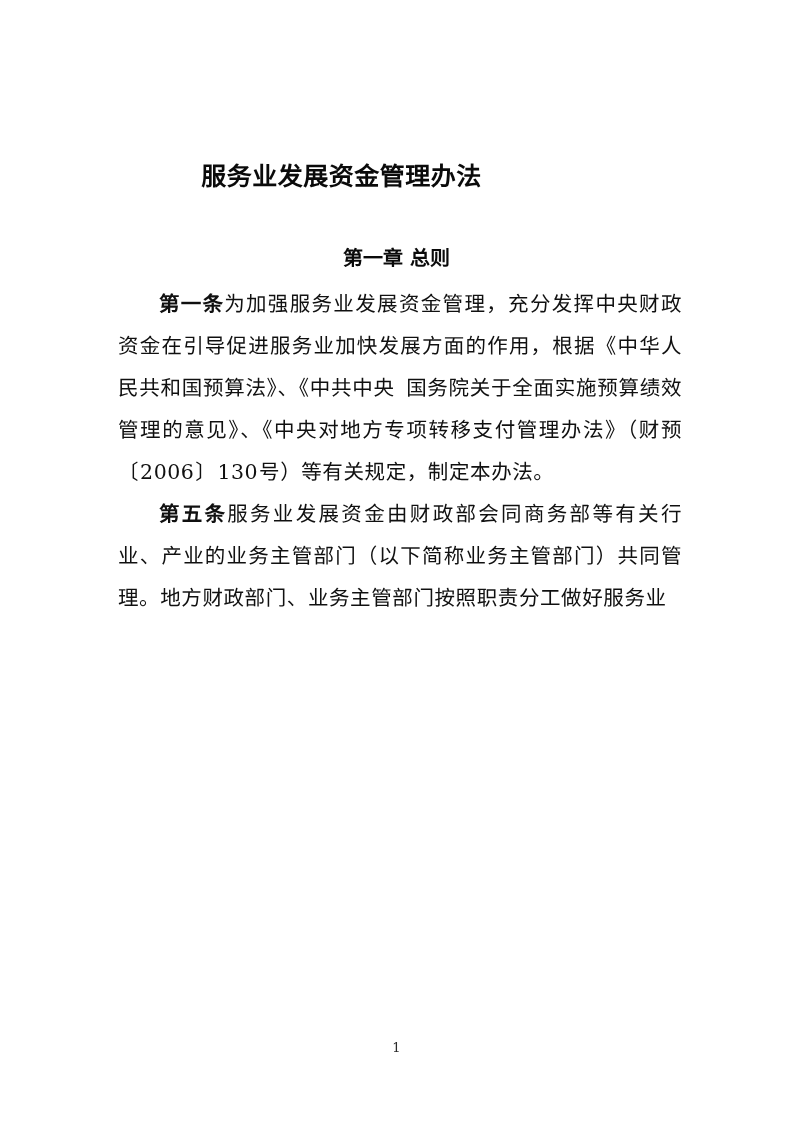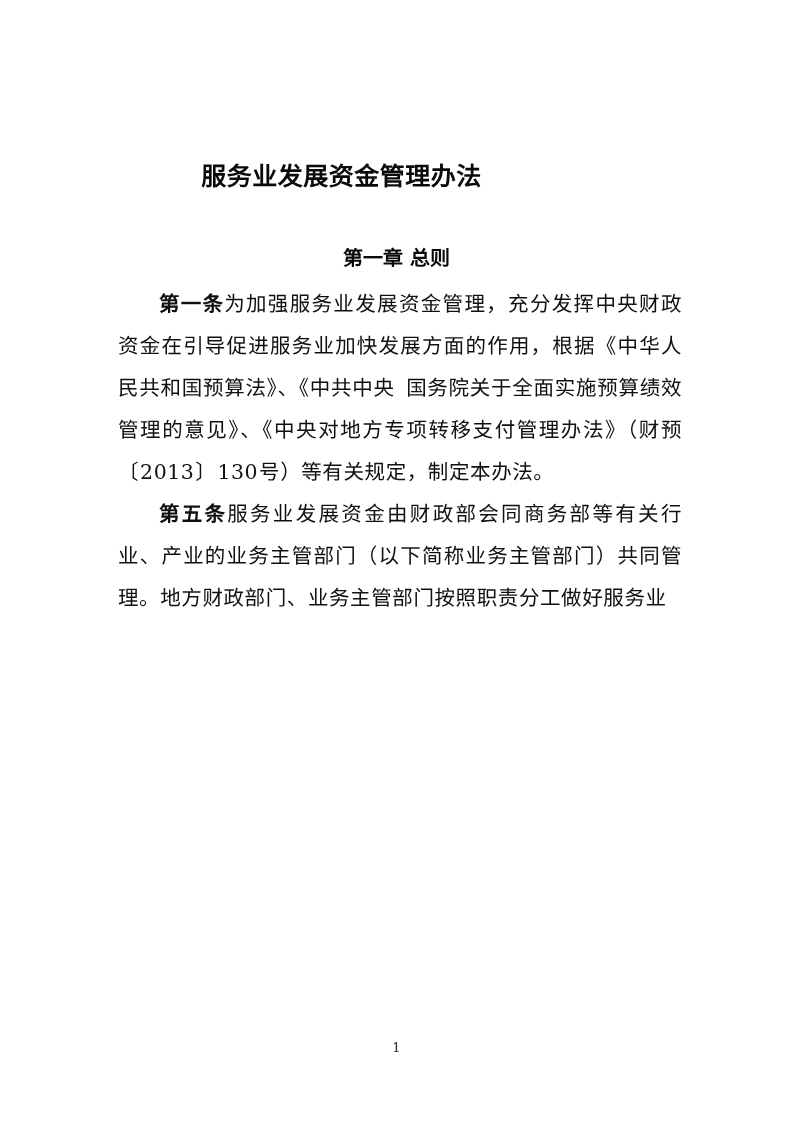--- a/index.html
+++ b/index.html
@@ -97,21 +97,21 @@
 <body>
 
 <div id="page">
 
   <div class="doc-title">服务业发展资金管理办法</div>
 
   <div class="chapter-heading">第一章  总则</div>
 
   <div class="body-block">
 
-    <p class="para"><span class="art-no">第一条</span><span>为加强服务业发展资金管理，充分发挥中央财政资金在引导促进服务业加快发展方面的作用，根据《中华人民共和国预算法》、《中共中央</span><span class="gap"></span><span>国务院关于全面实施预算绩效管理的意见》、《中央对地方专项转移支付管理办法》（财预〔</span><span class="num">2013</span><span>〕</span><span class="num">130</span><span>号）等有关规定，制定本办法。</span></p>
+    <p class="para"><span class="art-no">第一条</span><span>为加强服务业发展资金管理，充分发挥中央财政资金在引导促进服务业加快发展方面的作用，根据《中华人民共和国预算法》、《中共中央</span><span class="gap"></span><span>国务院关于全面实施预算绩效管理的意见》、《中央对地方专项转移支付管理办法》（财预〔</span><span class="num">2006</span><span>〕</span><span class="num">130</span><span>号）等有关规定，制定本办法。</span></p>
 
 
 
 
     <p class="para"><span class="art-no">第五条</span><span>服务业发展资金由财政部会同商务部等有关行业、产业的业务主管部门（以下简称业务主管部门）共同管理。地方财政部门、业务主管部门按照职责分工做好服务业</span></p>
 
   </div>
 
   <div class="page-number">1</div>
 

